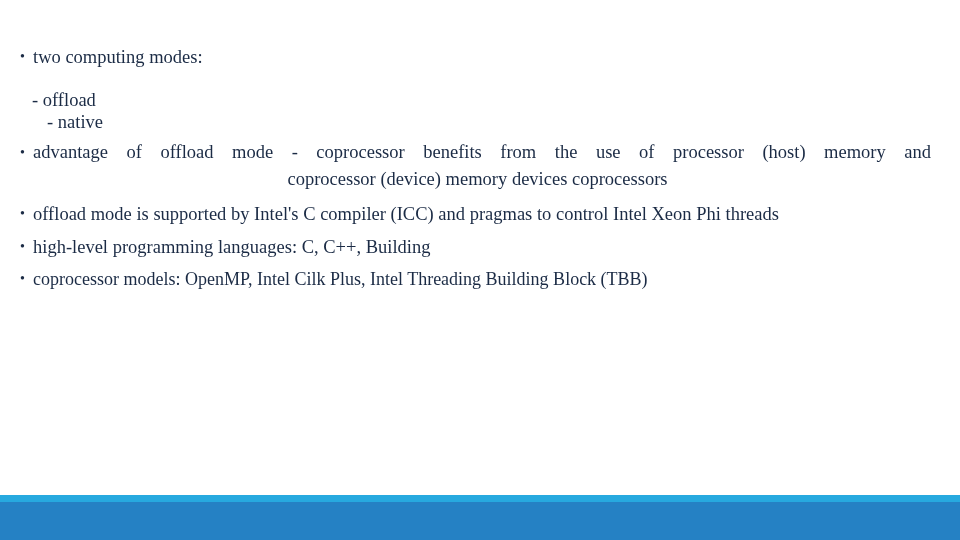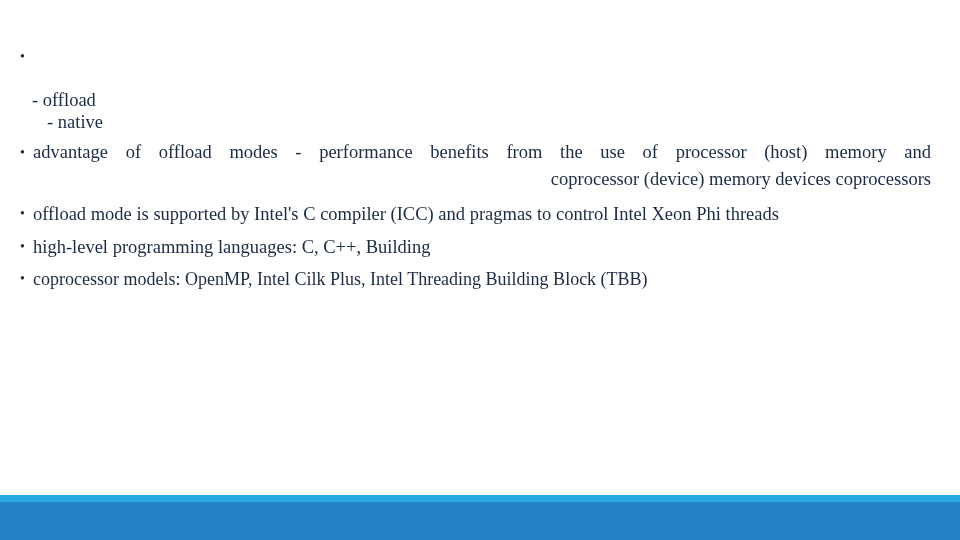--- a/index.html
+++ b/index.html
@@ -76,21 +76,21 @@
     color: #1b2b45;
   }
   .para .justified-line {
     display: block;
     text-align: justify;
     text-align-last: justify;
     margin-left: 0px;
   }
   .para .tail-line {
     display: block;
-    text-align: right;
+    text-align: center;
     margin-left: -9px;
   }
 
   
   .lvl2 {
     padding-left: 32px;
   }
 
   
   .row-1 { position:absolute; left:0;   top:41px;  }
@@ -125,39 +125,40 @@
 </head>
 <body>
 
 <div class="slide">
 
   <div class="content">
 
     <div class="row-1">
       <div class="bullet-line lvl1">
         <span class="marker">•</span>
+        <span>two computing modes:</span>
       </div>
     </div>
 
     <div class="row-2">
       <div class="bullet-line lvl2">
         <span>- offload</span>
       </div>
     </div>
 
     <div class="row-3">
       <div class="bullet-line lvl2">
         <span>- native</span>
       </div>
     </div>
 
     <div class="row-4">
       <div class="para">
         <span class="marker">•</span>
-        <span class="justified-line">advantage of offload modes - performance benefits from the use of processor (host) memory and</span>
+        <span class="justified-line">advantage of offload mode - coprocessor benefits from the use of processor (host) memory and</span>
         <span class="tail-line">coprocessor (device) memory devices coprocessors</span>
       </div>
     </div>
 
     <div class="row-5">
       <div class="bullet-line lvl1">
         <span class="marker">•</span>
         <span>offload mode is supported by Intel's C compiler (ICC) and pragmas to control Intel Xeon Phi threads</span>
       </div>
     </div>

